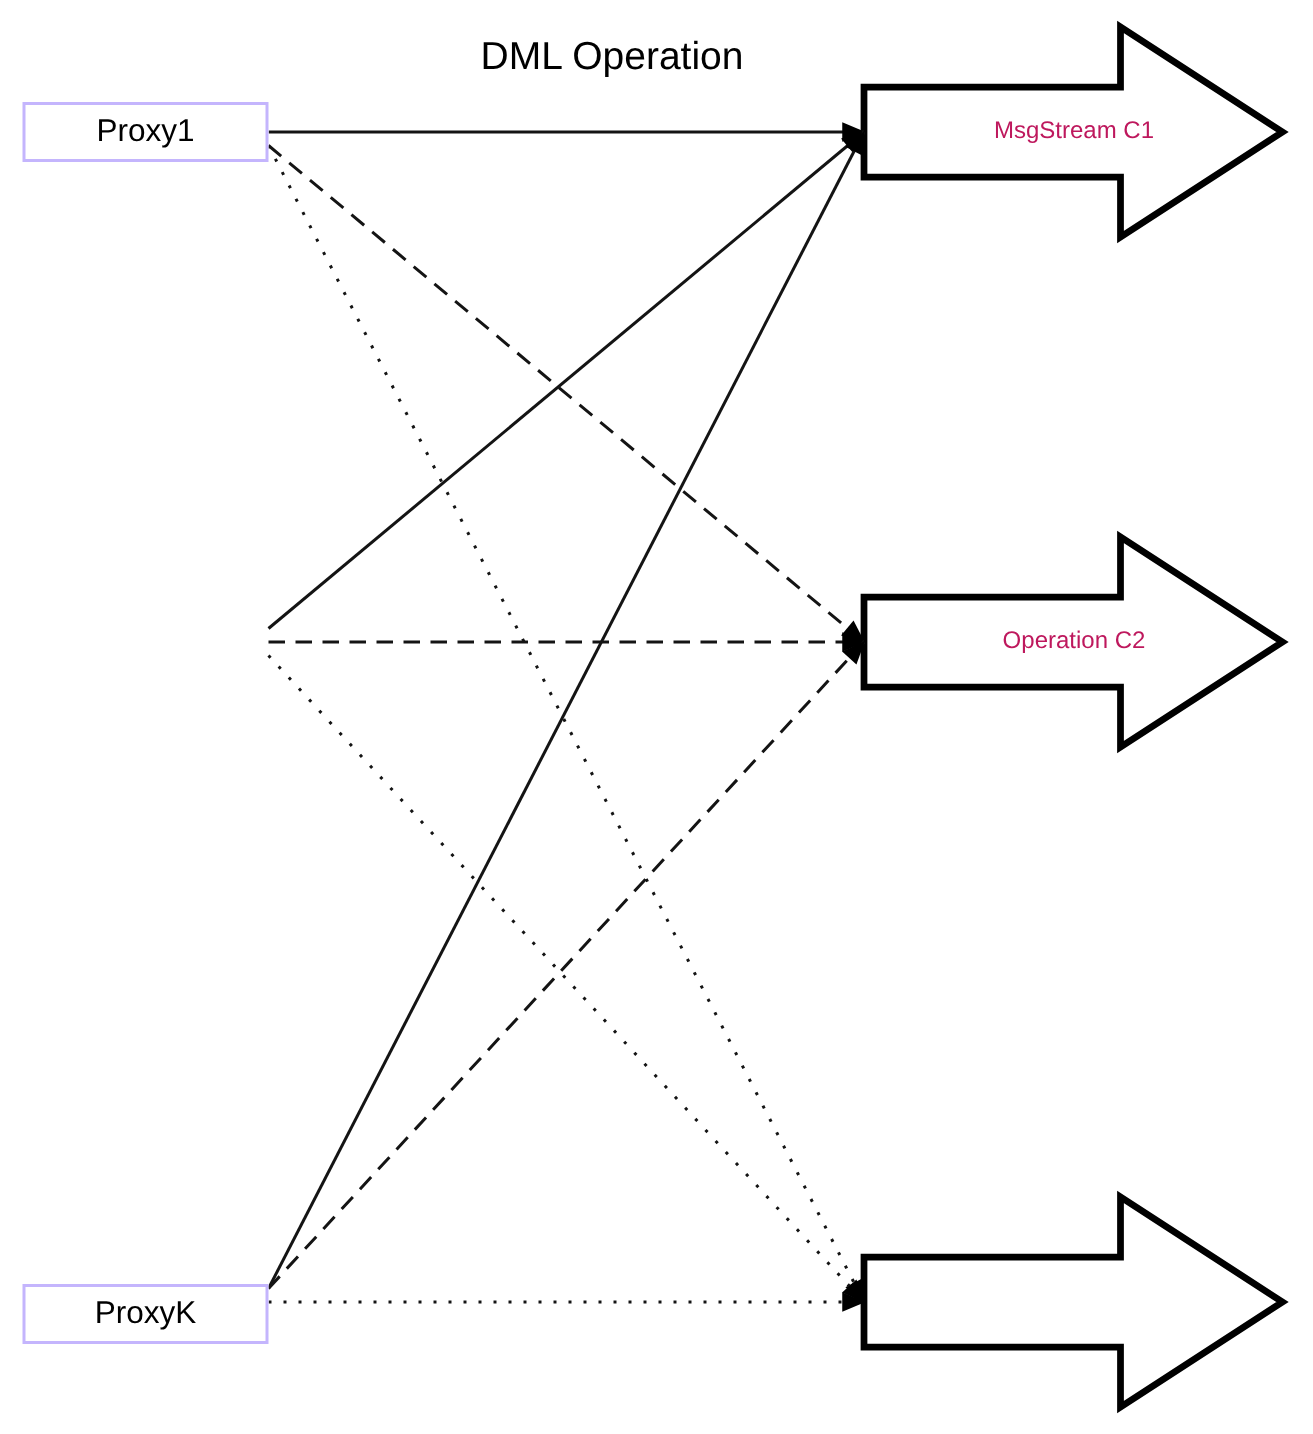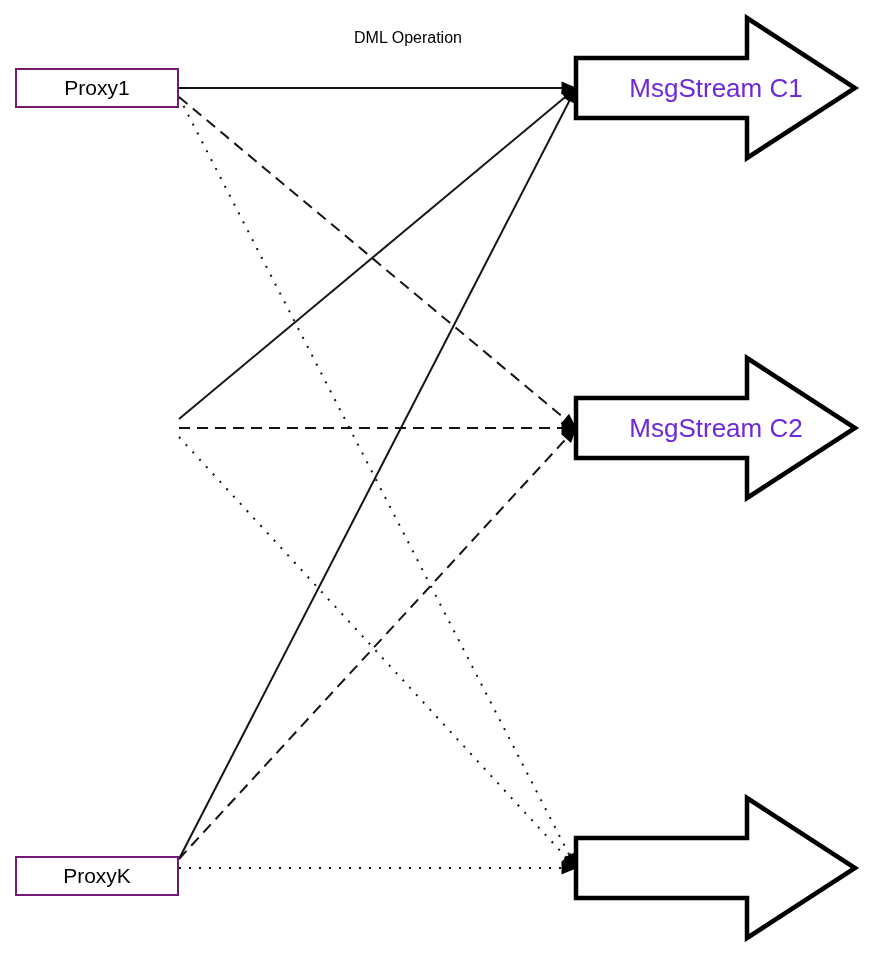--- a/index.html
+++ b/index.html
@@ -21,47 +21,47 @@
     top: 0;
     width: 875px;
     height: 956px;
   }
   .diagram-title {
     position: absolute;
     left: 283px;
     top: 25px;
     width: 250px;
     text-align: center;
-    font-size: 16px;
+    font-size: 26px;
     line-height: 25px;
     color: #000000;
   }
   .proxy-box {
     position: absolute;
     left: 15px;
     width: 164px;
     height: 40px;
     box-sizing: border-box;
-    border: 2px solid #701a75;
+    border: 2px solid #c4b5fd;
     background: #ffffff;
     display: flex;
     align-items: center;
     justify-content: center;
     font-size: 21px;
     color: #000000;
   }
   .stream-label {
     position: absolute;
     left: 591px;
     width: 250px;
     height: 28px;
     line-height: 28px;
     text-align: center;
-    font-size: 26px;
-    color: #6d28d9;
+    font-size: 16px;
+    color: #be185d;
     pointer-events: none;
   }
 </style>
 </head>
 <body>
 
 <div class="canvas">
 
   <svg id="connector-layer" viewBox="0 0 875 956" xmlns="http://www.w3.org/2000/svg">
     <defs>
@@ -95,16 +95,16 @@
     <span>Proxy1</span>
   </div>
   <div class="proxy-box" style="top:856px">
     <span>ProxyK</span>
   </div>
 
   <div class="stream-label" style="top:74px">
     <span>MsgStream C1</span>
   </div>
   <div class="stream-label" style="top:414px">
-    <span>MsgStream C2</span>
+    <span>Operation C2</span>
   </div>
 
 </div>
 
 </body></html>

